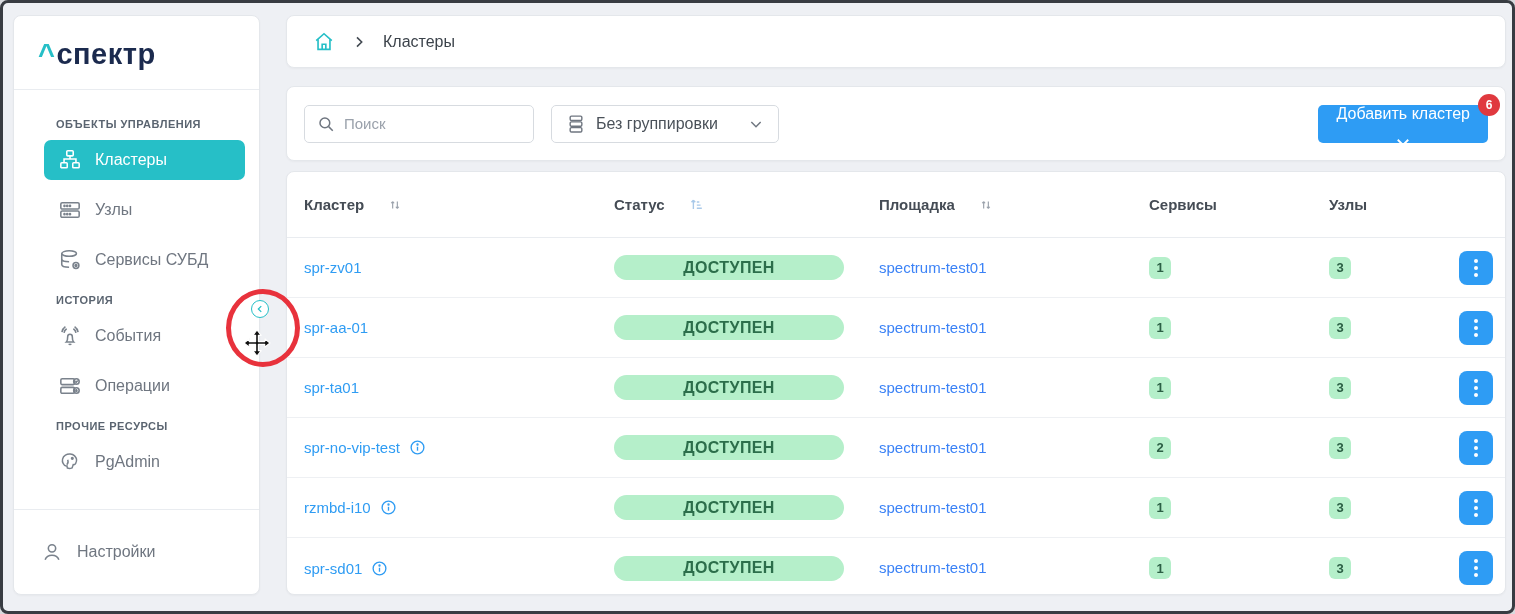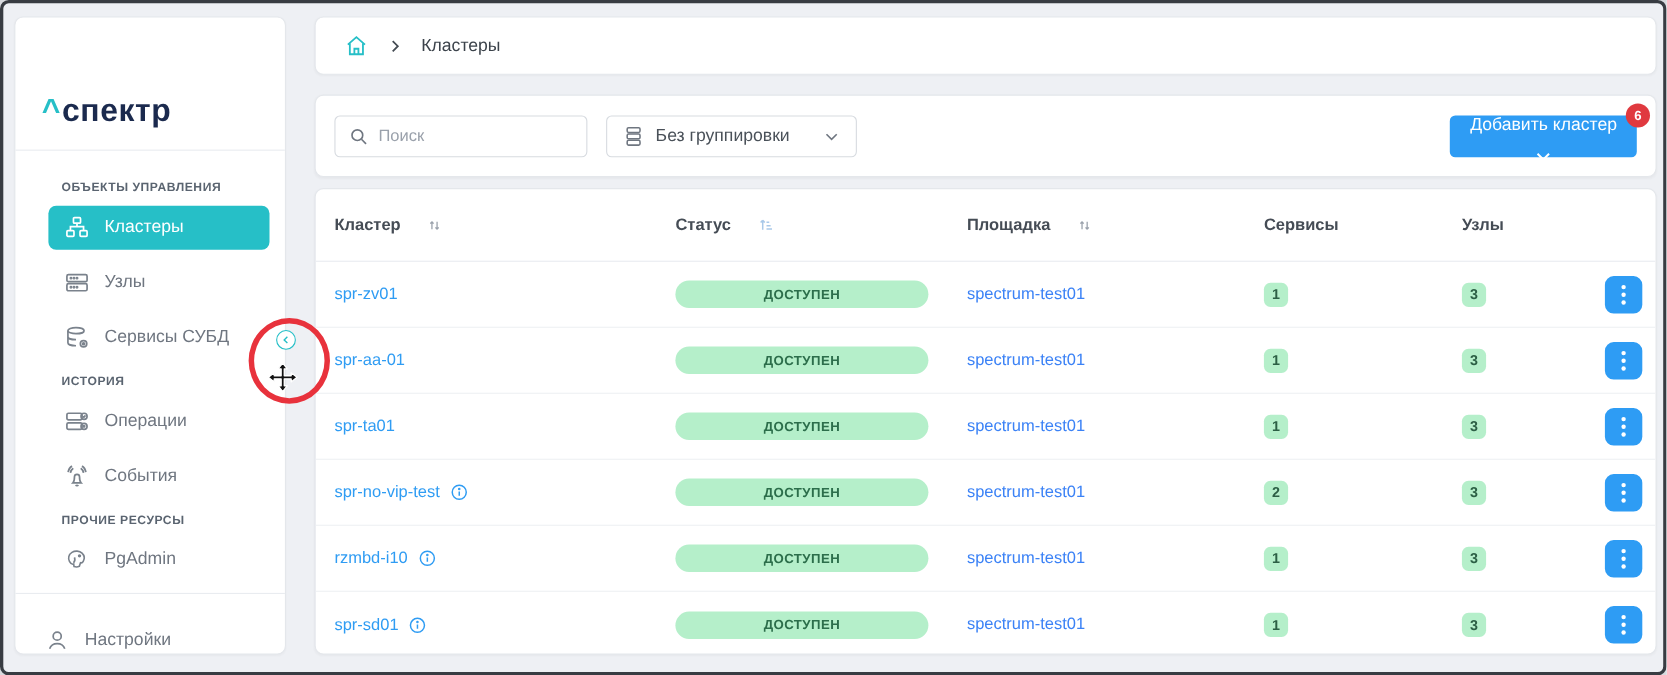--- a/index.html
+++ b/index.html
@@ -12,21 +12,21 @@
     overflow:hidden;
   }
 
   .card {
     position:absolute; background:#fff; border:1px solid #e4e7eb;
     border-radius:8px; box-shadow:0 1px 2px rgba(40,50,60,.04);
   }
 
   
   .sidebar { left:10px; top:12px; width:247px; height:580px; display:flex; flex-direction:column; }
-  .logo-block { padding:22px 24px 18px 24px; border-bottom:1px solid #e9ecf0;margin-top:47px; }
+  .logo-block { padding:22px 24px 18px 24px; border-bottom:1px solid #e9ecf0; }
   .logo { font-size:29px; font-weight:bold; color:#1b2a4e; letter-spacing:.5px; }
   .logo .caret { color:#26bfc7; margin-right:1px; }
 
   .nav { padding:14px 12px 0 28px; flex:1; }
   .nav-section { font-size:11px; font-weight:bold; color:#5a6470; letter-spacing:.5px; margin:14px 14px 10px 14px; }
   .nav-item {
     display:flex; align-items:center; gap:13px; height:40px; padding:0 14px;
     margin:0 2px 10px 2px; border-radius:7px; color:#6f7680; font-size:16px; cursor:pointer;
   }
   .nav-item .nicon { width:24px; height:24px; flex:0 0 24px; color:#7a828c; display:flex; align-items:center; justify-content:center; }
@@ -71,21 +71,21 @@
   .trow { display:grid; grid-template-columns:310px 265px 270px 180px 130px 1fr; align-items:center; padding:0 17px; }
   .thead { height:66px; border-bottom:1px solid #e9ecf0; }
   .th { display:flex; align-items:center; gap:24px; font-size:15px; font-weight:bold; color:#454c55; }
   .sort-icon { display:flex; cursor:pointer; }
   .tbody-row { height:60px; border-bottom:1px solid #eef0f3; }
   .cell-name { display:flex; align-items:center; gap:9px; }
   .cluster-link { color:#2f9cf3; font-size:15px; text-decoration:none; cursor:pointer; }
   .info-icon { display:flex; color:#2f9cf3; cursor:pointer; }
   .status-badge {
     width:230px; height:25px; border-radius:13px; background:#b5efca; color:#2c6e4b;
-    font-size:12px; font-weight:bold; letter-spacing:.4px;
+    font-size:16px; font-weight:bold; letter-spacing:.4px;
     display:flex; align-items:center; justify-content:center;
   }
   .site-text { font-size:15px; color:#3b82f6; }
   .count-badge {
     min-width:22px; height:22px; padding:0 5px; border-radius:6px; background:#b5efca;
     color:#2c5f45; font-size:13px; font-weight:bold;
     display:inline-flex; align-items:center; justify-content:center;
   }
   .cell-actions { display:flex; justify-content:flex-end; }
   .kebab-btn {
@@ -159,40 +159,40 @@
             </svg>
         </span>
         <span>Сервисы СУБД</span>
       </div>
 
       <div class="nav-section">ИСТОРИЯ</div>
 
       <div class="nav-item">
         <span class="nicon">
           <svg width="22" height="22" viewBox="0 0 24 24" fill="none" stroke="currentColor" stroke-width="1.7">
+              <path d="M8 18.5h8s-1.5-1.5-1.5-6a2.5 2.5 0 10-5 0c0 4.5-1.5 6-1.5 6z"></path>
+              <path d="M10.8 20.5a1.3 1.3 0 002.4 0"></path>
+              <path d="M5.5 8.5c.3-2 1.3-3.4 2.8-4.4M18.5 8.5c-.3-2-1.3-3.4-2.8-4.4M3.2 7.8C3.6 5 5 3 7 1.7M20.8 7.8C20.4 5 19 3 17 1.7"></path>
+            </svg>
+        </span>
+        <span>События</span>
+      </div>
+
+      <div class="nav-item">
+        <span class="nicon">
+          <svg width="22" height="22" viewBox="0 0 24 24" fill="none" stroke="currentColor" stroke-width="1.7">
               <rect x="2" y="4" width="15" height="6.5" rx="1.5"></rect>
               <rect x="2" y="13.5" width="15" height="6.5" rx="1.5"></rect>
               <circle cx="19" cy="7" r="3"></circle>
               <path d="M17.8 7l1 1 1.6-1.9"></path>
               <circle cx="19" cy="17" r="3"></circle>
               <path d="M17.9 15.9l2.2 2.2M20.1 15.9l-2.2 2.2"></path>
             </svg>
         </span>
         <span>Операции</span>
-      </div>
-
-      <div class="nav-item">
-        <span class="nicon">
-          <svg width="22" height="22" viewBox="0 0 24 24" fill="none" stroke="currentColor" stroke-width="1.7">
-              <path d="M8 18.5h8s-1.5-1.5-1.5-6a2.5 2.5 0 10-5 0c0 4.5-1.5 6-1.5 6z"></path>
-              <path d="M10.8 20.5a1.3 1.3 0 002.4 0"></path>
-              <path d="M5.5 8.5c.3-2 1.3-3.4 2.8-4.4M18.5 8.5c-.3-2-1.3-3.4-2.8-4.4M3.2 7.8C3.6 5 5 3 7 1.7M20.8 7.8C20.4 5 19 3 17 1.7"></path>
-            </svg>
-        </span>
-        <span>События</span>
       </div>
 
       <div class="nav-section">ПРОЧИЕ РЕСУРСЫ</div>
 
       <div class="nav-item">
         <span class="nicon">
           <svg width="22" height="22" viewBox="0 0 24 24" fill="none" stroke="currentColor" stroke-width="1.6">
               <path d="M4.5 13.5C3 11 3.5 6.5 7 4.5c3-1.8 7.5-1.6 10 .8 2.3 2.2 2.6 5.6 1.2 8.2-.6 1.1-1.7 1.6-2.7 1.3l-1.2 3.6c-1.8.8-3.6.8-5.2.2l-.4-2.4c-1.4.4-3.1-.5-4.2-2.7z"></path>
               <circle cx="14.5" cy="8" r="0.9" fill="currentColor"></circle>
               <path d="M9.5 9.5c.8 2.2.4 4.2-1 5.5"></path>

